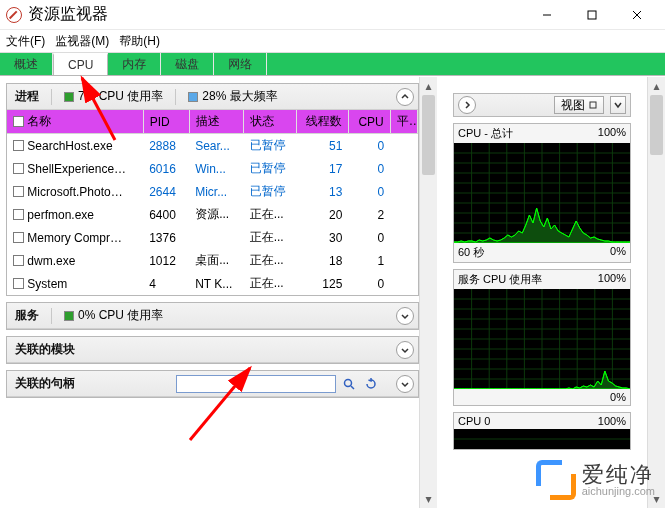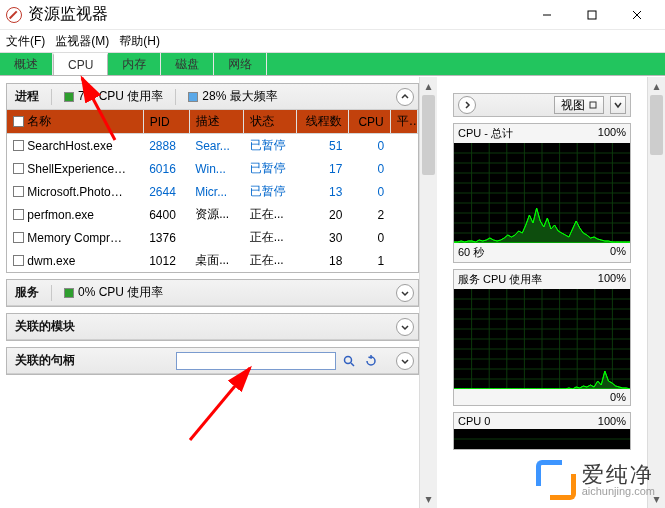--- a/index.html
+++ b/index.html
@@ -168,21 +168,21 @@
   }
   
   .table-wrap { }
   table { border-collapse: collapse; width: 100%; table-layout: fixed; }
   thead th {
     font-weight: normal;
     text-align: left;
     padding: 3px 6px;
     border-right: 1px solid #e0e0e0;
     border-bottom: 1px solid #d4d4d4;
-    background: #c2410c;
+    background: #d946ef;
     color: #000;
     white-space: nowrap;
     overflow: hidden;
     text-overflow: ellipsis;
   }
   tbody td {
     padding: 3px 6px;
     white-space: nowrap;
     overflow: hidden;
     text-overflow: ellipsis;
@@ -397,20 +397,29 @@
               </tr>
               <tr>
                 <td class="check"><span class="chk"></span> <span class="" style="display:inline-block;max-width:100px;overflow:hidden;text-overflow:ellipsis;vertical-align:middle">dwm.exe</span></td>
                 <td class="">1012</td>
                 <td class="">桌面...</td>
                 <td class="">正在...</td>
                 <td class="num ">18</td>
                 <td class="num ">1</td>
                 <td class="num"></td>
               </tr>
+              <tr>
+                <td class="check"><span class="chk"></span> <span class="" style="display:inline-block;max-width:100px;overflow:hidden;text-overflow:ellipsis;vertical-align:middle">System</span></td>
+                <td class="">4</td>
+                <td class="">NT K...</td>
+                <td class="">正在...</td>
+                <td class="num ">125</td>
+                <td class="num ">0</td>
+                <td class="num"></td>
+              </tr>
             </tbody>
         </table>
       </div>
     </div>
 
     <div class="panel">
       <div class="panel-head">
         <span class="title">服务</span>
         <span class="sep"></span>
         <span class="gauge">

